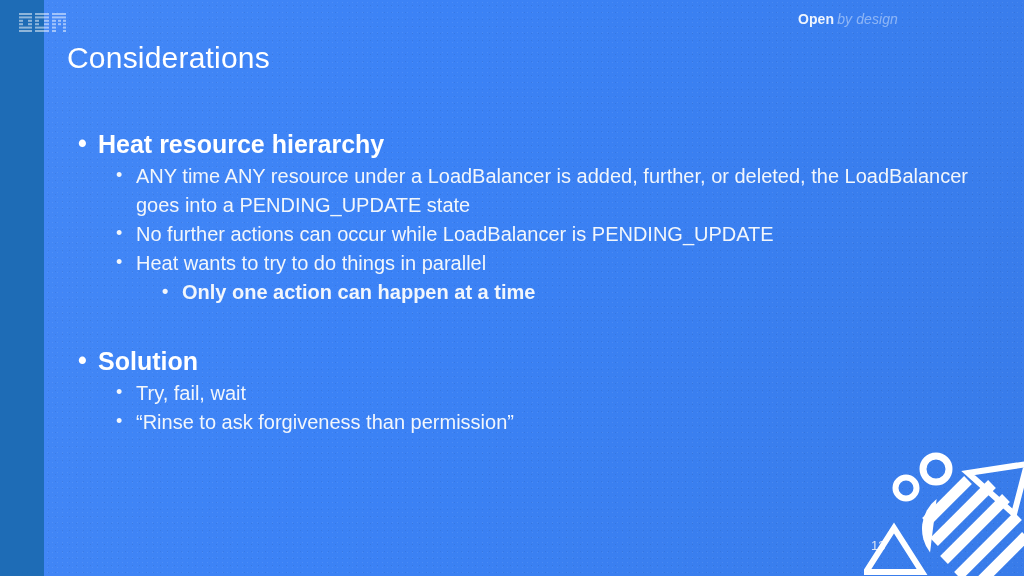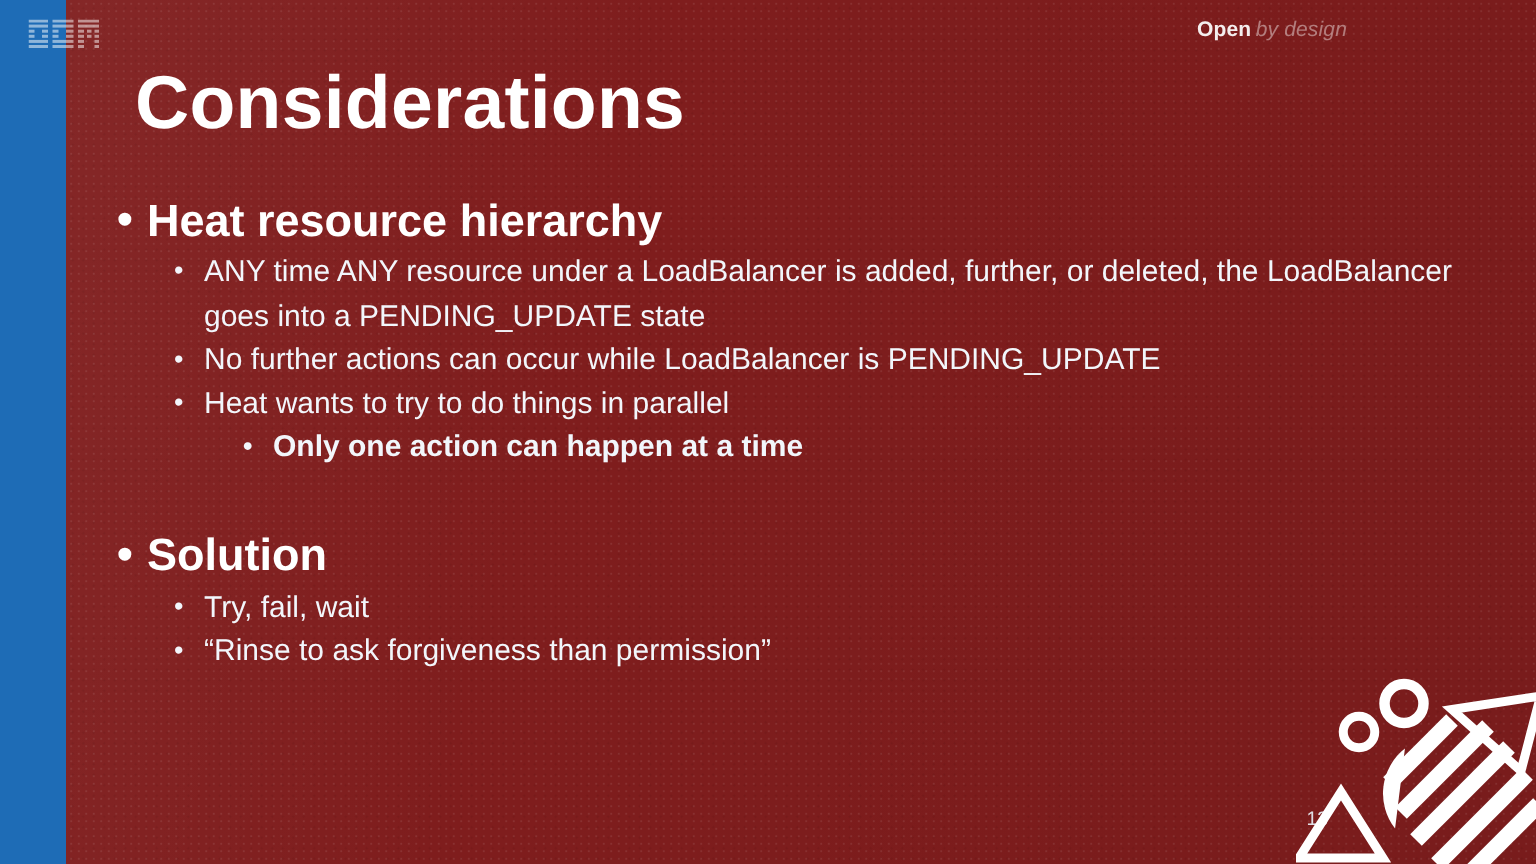--- a/index.html
+++ b/index.html
@@ -5,21 +5,21 @@
   html, body {
     margin: 0;
     padding: 0;
     background: #2b2b2b;
   }
   #slide {
     position: relative;
     width: 1024px;
     height: 576px;
     overflow: hidden;
-    background: #7f1d1d;
+    background: #3b82f6;
     font-family: "Liberation Sans", sans-serif;
     -webkit-font-smoothing: antialiased;
   }
   
   #texture {
     position: absolute;
     inset: 0;
     pointer-events: none;
     opacity: .16;
     background-image:
@@ -63,38 +63,38 @@
   }
   #tagline .tag-rest {
     font-style: italic;
     color: #ffffff;
     opacity: .42;
     margin-left: 3px;
   }
   
   #title {
     position: absolute;
-    left: 90px; top: 42px;
-    font-size: 50px;
-    font-weight: bold;
+    left: 67px; top: 42px;
+    font-size: 30px;
+    font-weight: normal;
     color: #ffffff;
     letter-spacing: .2px;
     line-height: 1.05;
     margin: 0;
   }
   
   #body-block {
     position: absolute;
     left: 78px; top: 130px;
     width: 900px;
   }
   .blk { margin: 0 0 0 0; }
   .l1 {
     position: relative;
-    font-size: 30px;
+    font-size: 25px;
     font-weight: bold;
     color: #ffffff;
     line-height: 1.18;
     padding-left: 20px;
     margin-bottom: 2px;
   }
   .l2 {
     position: relative;
     font-size: 20px;
     font-weight: normal;

